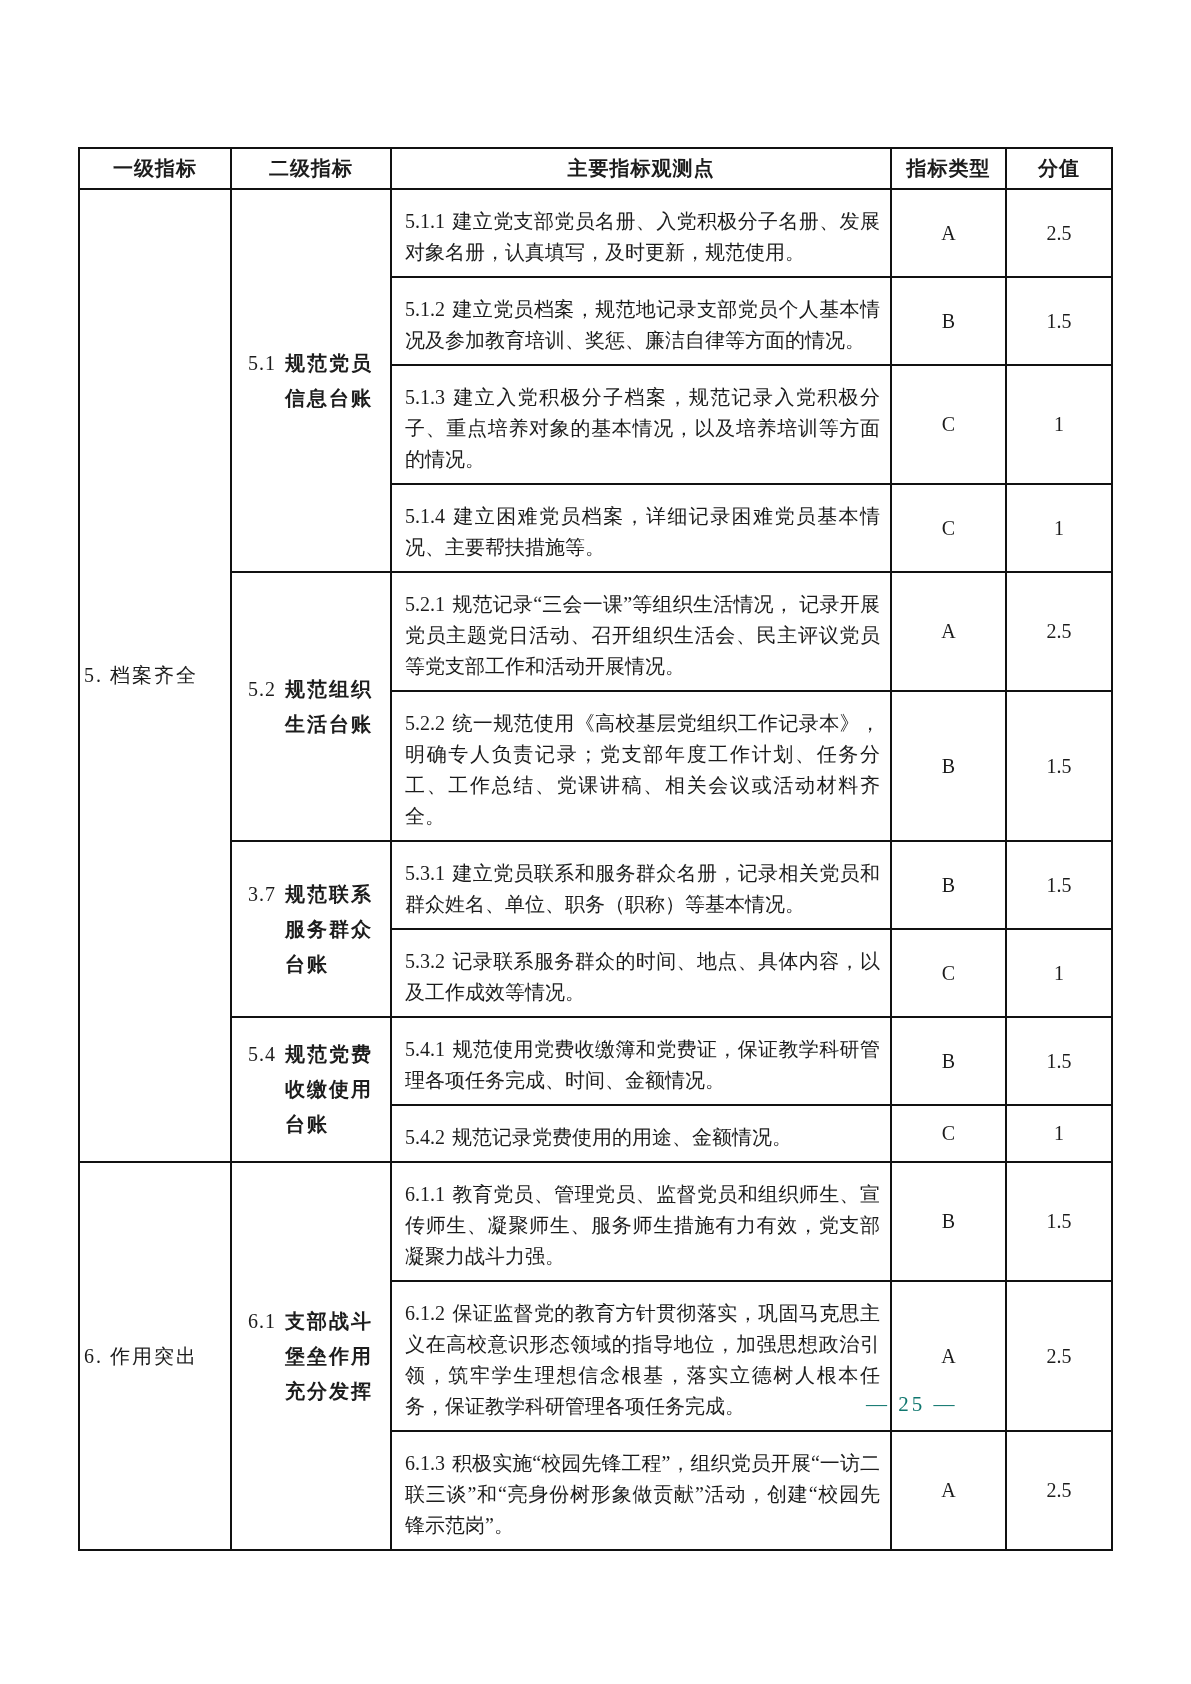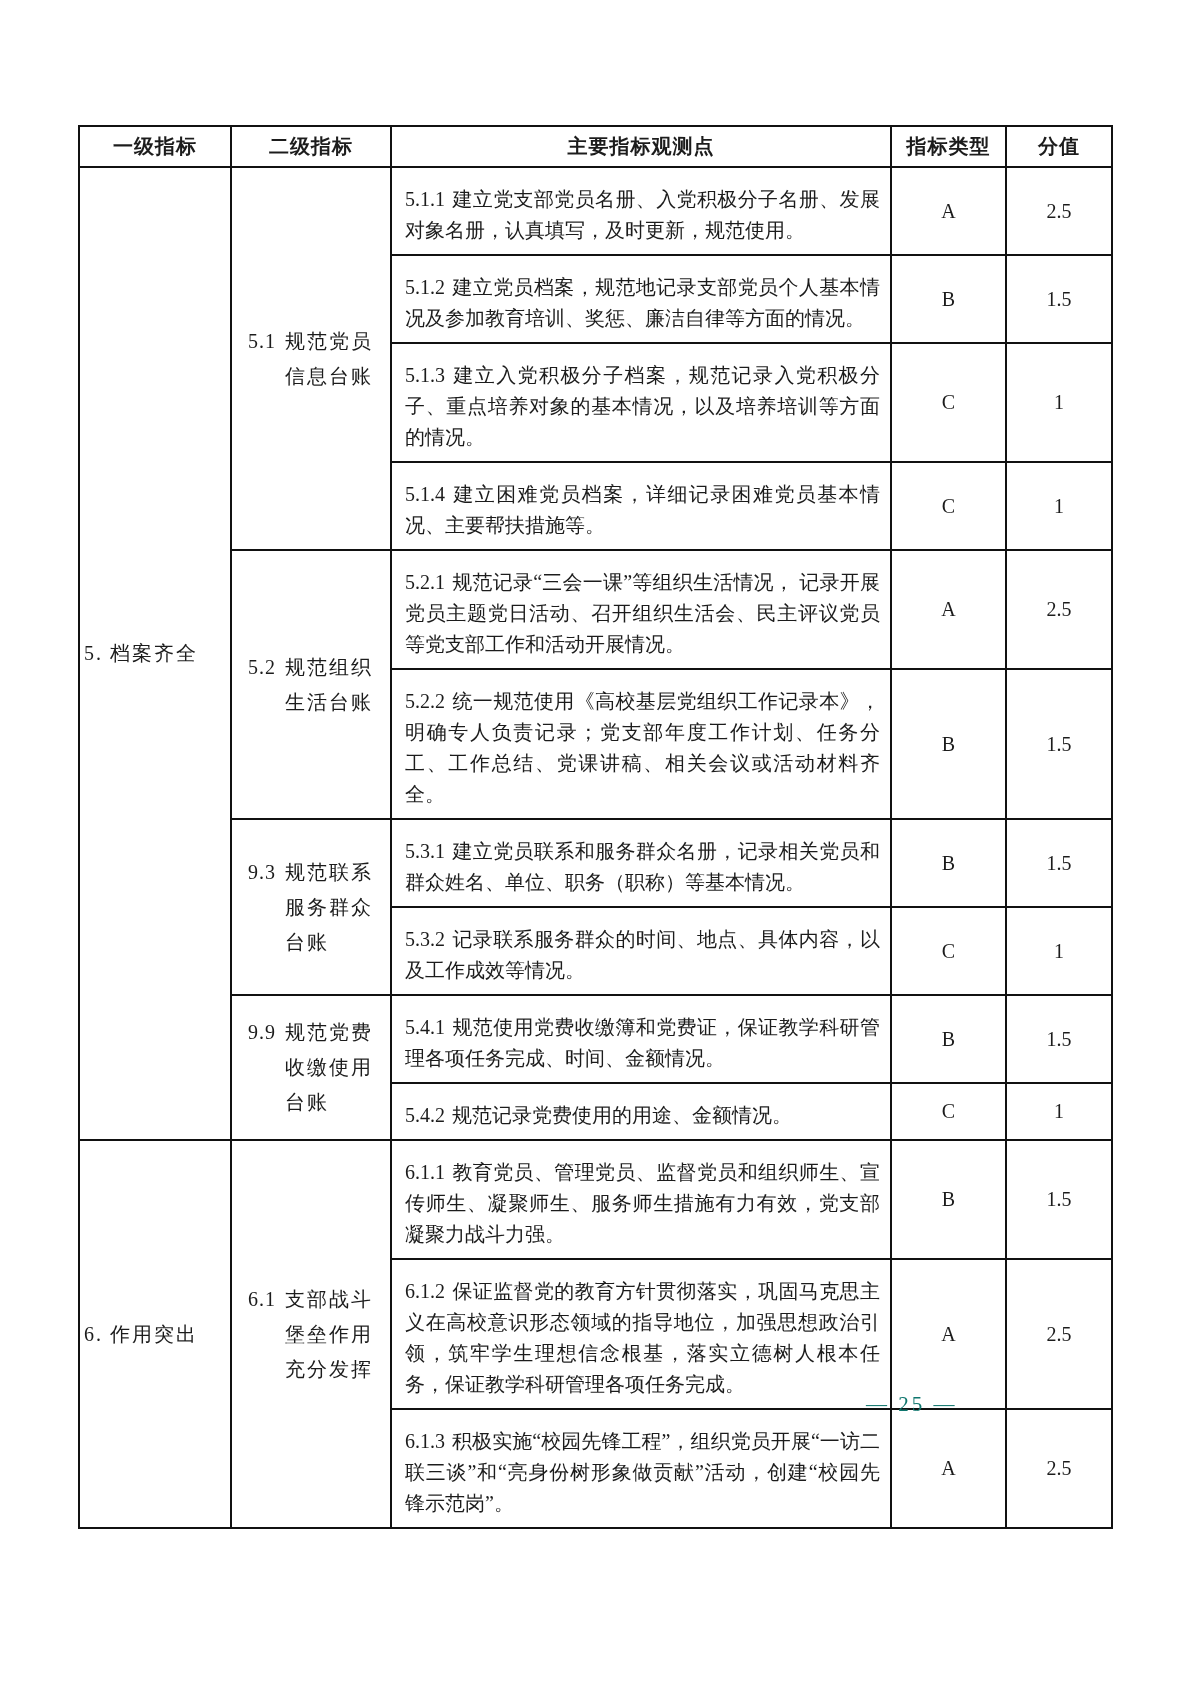--- a/index.html
+++ b/index.html
@@ -7,21 +7,21 @@
   body {
     width: 1191px;
     height: 1684px;
     position: relative;
     font-family: "Liberation Serif", "DejaVu Serif", serif;
     color: #1c1c1c;
   }
   .doc-table {
     position: absolute;
     left: 78px;
-    top: 125px;
+    top: 147px;
     width: 1033px;
     border-collapse: collapse;
     table-layout: fixed;
   }
   .doc-table th, .doc-table td {
     border: 2px solid #111;
     vertical-align: middle;
   }
   .doc-table th {
     font-family: "Liberation Sans", "DejaVu Sans", sans-serif;
@@ -41,20 +41,21 @@
     display: flex;
     justify-content: center;
     line-height: 1.75;
   }
   .l2num { flex: 0 0 auto; margin-right: 9px; letter-spacing: 1px; font-family: Liberation Serif, serif; }
   .l2label {
     flex: 0 0 auto;
     width: 4.45em;
     letter-spacing: 0.1em;
     word-break: break-all;
+    font-weight: bold;
   }
   td.c3 {
     font-size: 20px;
     line-height: 1.55;
     text-align: justify;
     padding: 16px 10px 8px 13px;
   }
   td.c3 .onum { margin-right: 7px; }
   td.c4, td.c5 {
     text-align: center;
@@ -135,39 +136,39 @@
 
   <tr style="height:90px">
     <td class="c3"><span class="onum">5.2.2</span><span>统一规范使用《高校基层党组织工作记录本》，明确专人负责记录；党支部年度工作计划、任务分工、工作总结、党课讲稿、相关会议或活动材料齐全。</span></td>
     <td class="c4">B</td>
     <td class="c5">1.5</td>
   </tr>
 
   <tr style="height:87px">
     <td class="c2" rowspan="2">
       <div class="l2">
-            <span class="l2num">9.3</span>
+            <span class="l2num">3.7</span>
             <span class="l2label">规范联系服务群众台账</span>
           </div>
     </td>
     <td class="c3"><span class="onum">5.3.1</span><span>建立党员联系和服务群众名册，记录相关党员和群众姓名、单位、职务（职称）等基本情况。</span></td>
     <td class="c4">B</td>
     <td class="c5">1.5</td>
   </tr>
 
   <tr style="height:75px">
     <td class="c3"><span class="onum">5.3.2</span><span>记录联系服务群众的时间、地点、具体内容，以及工作成效等情况。</span></td>
     <td class="c4">C</td>
     <td class="c5">1</td>
   </tr>
 
   <tr style="height:77px">
     <td class="c2" rowspan="2">
       <div class="l2">
-            <span class="l2num">9.9</span>
+            <span class="l2num">5.4</span>
             <span class="l2label">规范党费收缴使用台账</span>
           </div>
     </td>
     <td class="c3"><span class="onum">5.4.1</span><span>规范使用党费收缴簿和党费证，保证教学科研管理各项任务完成、时间、金额情况。</span></td>
     <td class="c4">B</td>
     <td class="c5">1.5</td>
   </tr>
 
   <tr style="height:35px">
     <td class="c3"><span class="onum">5.4.2</span><span>规范记录党费使用的用途、金额情况。</span></td>

